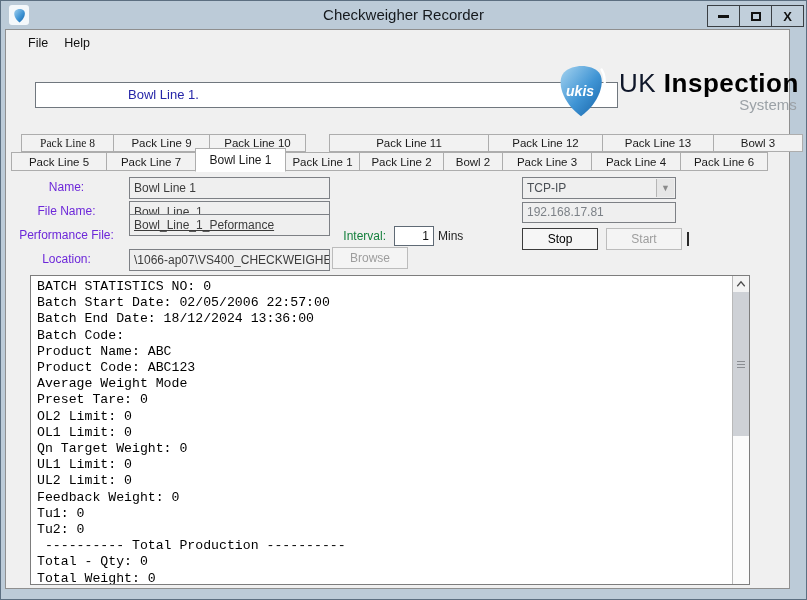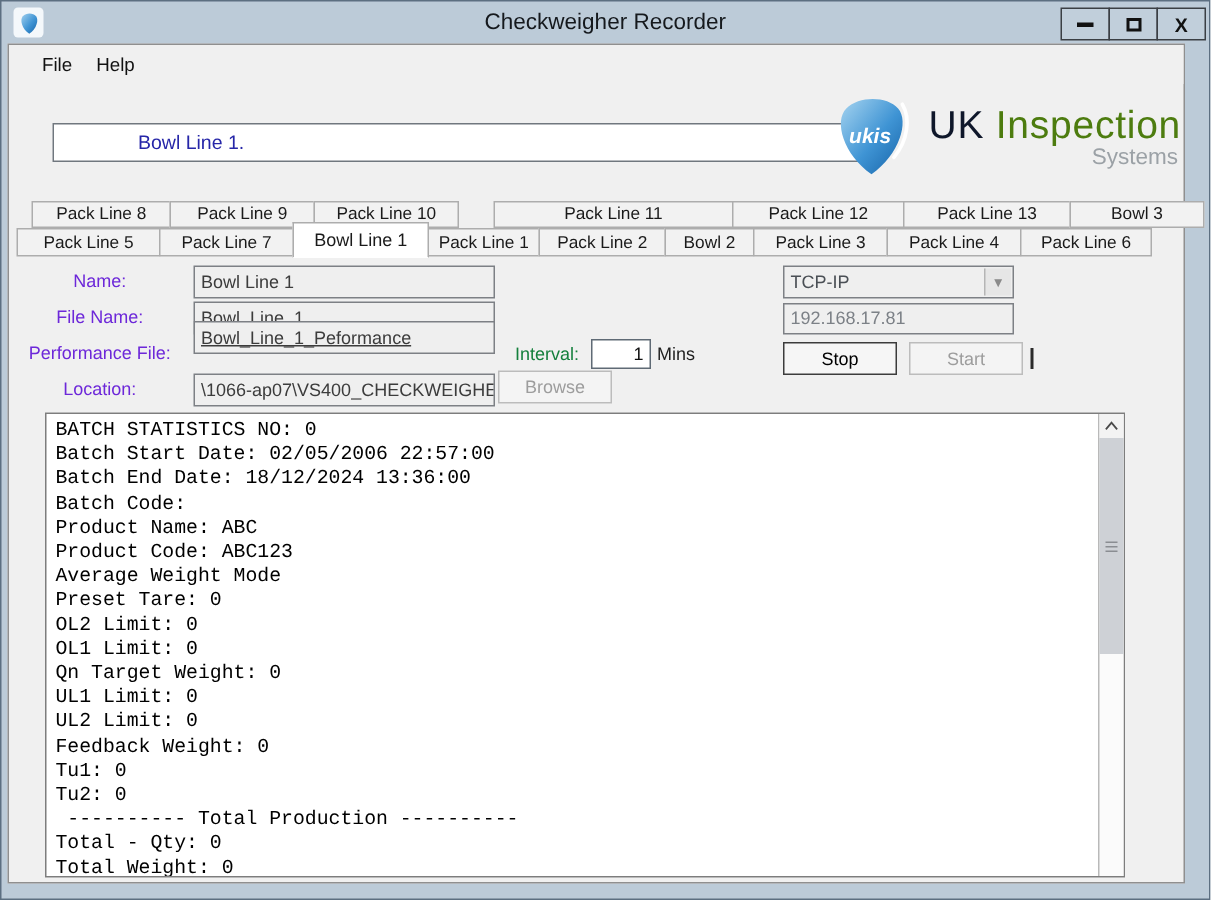--- a/index.html
+++ b/index.html
@@ -43,27 +43,27 @@
     position:absolute;left:0;top:0;right:0;height:26px;
     background:#f0f0f0;display:flex;align-items:center;padding-left:14px;
     font-size:12.5px;color:#111;
   }
   .menu-item{padding:4px 8px;}
   
   .display-box{
     position:absolute;left:29px;top:52px;width:489px;height:24px;
     background:#ffffff;border:1px solid #70777e;
     font-size:13px;color:#2626a8;line-height:24px;
-    padding-left:56px;box-sizing:content-box;
+    padding-left:92px;box-sizing:content-box;
   }
   .logo{position:absolute;left:546px;top:32px;display:flex;align-items:center;}
   .logo-text{margin-left:9px;}
   .logo-line1{font-size:26px;letter-spacing:0.5px;white-space:nowrap;}
   .logo-uk{color:#0f172a;}
-  .logo-insp{color:#4d7c0f;}
+  .logo-insp{color:#000000;font-weight:bold;}
   .logo-line2{font-size:15px;color:#9ba1a6;text-align:right;margin-top:-3px;padding-right:2px;}
   
   .tabrow{position:absolute;display:flex;}
   .tabrow1{left:16px;top:104px;height:18px;}
   .tabrow2{left:6px;top:122px;height:19px;}
   .tab{
     box-sizing:border-box;border:1px solid #adadad;margin-left:-1px;
     background:#f2f2f2;display:flex;align-items:center;justify-content:center;
     font-size:11.5px;color:#1a1a1a;white-space:nowrap;overflow:hidden;
   }
@@ -193,21 +193,21 @@
       </svg>
       <div class="logo-text">
         <div class="logo-line1">
           <span class="logo-uk">UK </span><span class="logo-insp">Inspection</span>
         </div>
         <div class="logo-line2">Systems</div>
       </div>
     </div>
 
     <div class="tabrow tabrow1" id="tabrow1">
-        <div class="tab" style="width: 93px;">
+        <div class="tab" style="width: 93px; font-family: Liberation Serif, serif;">
           <span>Pack Line 8</span>
         </div>
         <div class="tab" style="width: 97px;">
           <span>Pack Line 9</span>
         </div>
         <div class="tab" style="width: 97px;">
           <span>Pack Line 10</span>
         </div>
         <div class="tab" style="width: 160px; margin-left: 23px;">
           <span>Pack Line 11</span>

